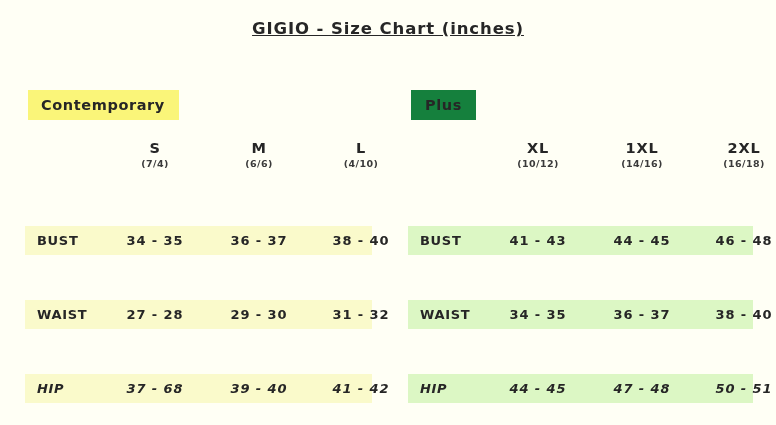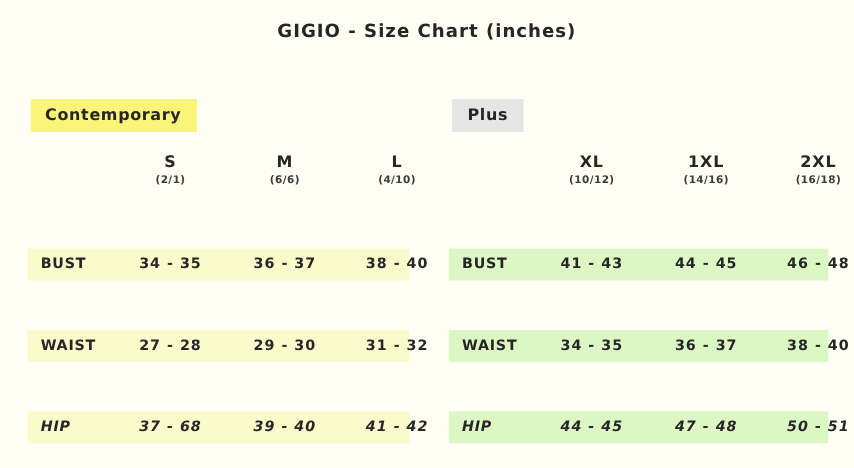--- a/index.html
+++ b/index.html
@@ -23,20 +23,21 @@
   .chart-title {
     position: absolute;
     top: 19px;
     left: 0;
     width: 776px;
     text-align: center;
     font-size: 16.5px;
     font-weight: bold;
     letter-spacing: 0.9px;
     color: #262626;
+    text-decoration: underline;
   }
   .panel {
     position: absolute;
     top: 0;
     height: 425px;
   }
   .panel-left  { left: 25px;  width: 347px; }
   .panel-right { left: 408px; width: 345px; }
 
   .section-badge {
@@ -47,21 +48,21 @@
     line-height: 30px;
     font-size: 14.5px;
     font-weight: bold;
     letter-spacing: 0.6px;
     color: #262626;
     padding: 0 14px;
     box-sizing: border-box;
     white-space: nowrap;
   }
   .badge-contemporary { background: #faf579; padding-left: 13px; }
-  .badge-plus         { background: #e5e5e5; }
+  .badge-plus         { background: #15803d; }
 
   .col-headers {
     position: absolute;
     top: 140px;
     left: 0;
     width: 100%;
     height: 42px;
   }
   .col-head {
     position: absolute;
@@ -135,21 +136,21 @@
 
   <div class="chart-title">GIGIO - Size Chart (inches)</div>
 
   <div class="panel panel-left">
 
     <div class="section-badge badge-contemporary">Contemporary</div>
 
     <div class="col-headers">
       <div class="col-head col-1">
         <span class="size">S</span>
-        <span class="numeric">(2/1)</span>
+        <span class="numeric">(7/4)</span>
       </div>
       <div class="col-head col-2">
         <span class="size">M</span>
         <span class="numeric">(6/6)</span>
       </div>
       <div class="col-head col-3">
         <span class="size">L</span>
         <span class="numeric">(4/10)</span>
       </div>
     </div>

